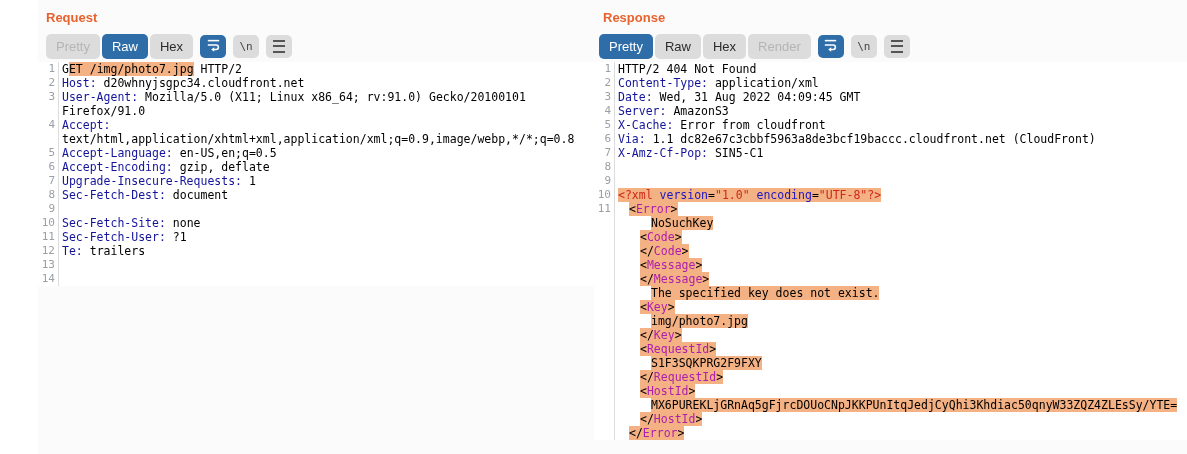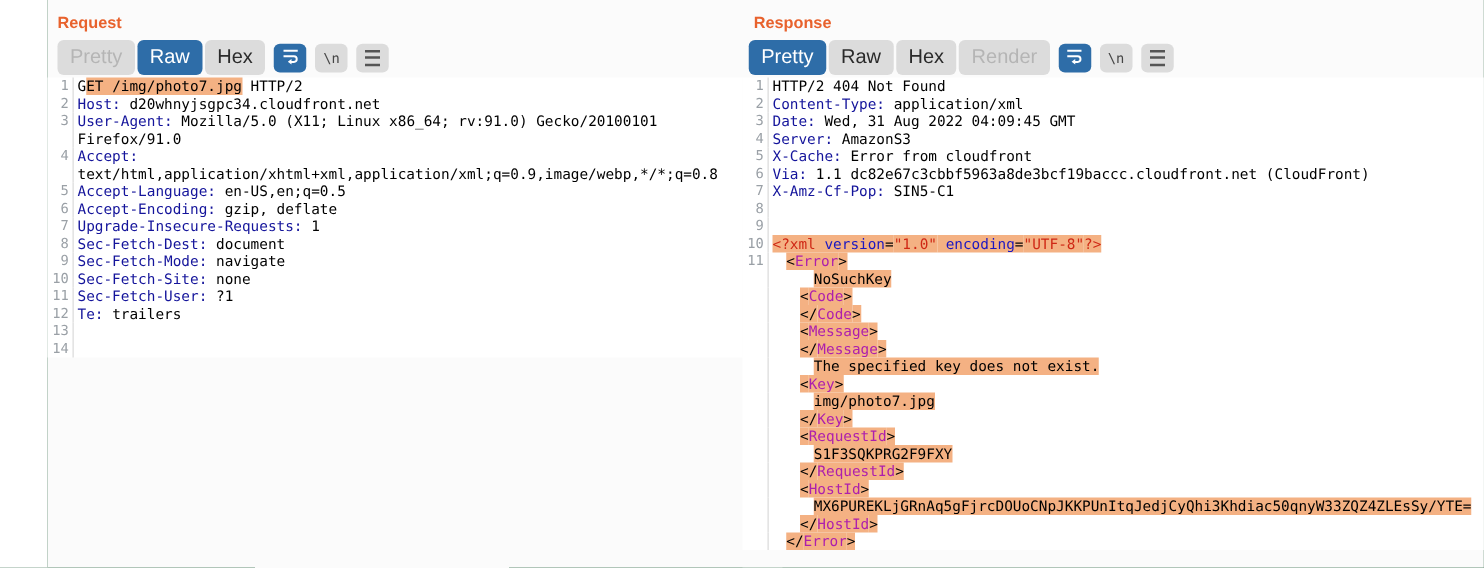--- a/index.html
+++ b/index.html
@@ -8,21 +8,21 @@
   #panel-request{left:0;width:558px;}
   #panel-response{left:556px;width:599px;}
   .divider{position:absolute;left:558px;top:0;width:30px;height:454px;background:#fff;}
   .grip{position:absolute;left:25px;top:226px;width:6px;display:block;}
   .grip i{display:block;width:5px;height:5px;background:#c9c9c9;border:1px solid #bdbdbd;margin-bottom:7px;}
   .title{margin:0;padding:10px 0 0 8px;font-size:13px;font-weight:bold;color:var(--orange);}
   #panel-response .title{padding-left:9px;}
   .toolbar{display:flex;align-items:center;gap:7px;margin:9px 0 0 8px;height:24px;}
   #panel-response .toolbar{margin-left:5px;}
   .tabgroup{display:flex;gap:2px;}
-  .tab{padding:5px 10px;font-size:16px;border-radius:5px;background:var(--btn);color:var(--btntext);cursor:default;}
+  .tab{padding:5px 10px;font-size:13px;border-radius:5px;background:var(--btn);color:var(--btntext);cursor:default;}
   .tab.active{background:var(--blue);color:#fff;}
   .tab.disabled{color:var(--disabled);}
   .iconbtn{display:flex;align-items:center;justify-content:center;width:26px;height:23px;border:none;border-radius:5px;background:var(--btn);color:#454545;padding:0;}
   .iconbtn.active{background:var(--blue);color:#fff;}
   .nl{font-family:"DejaVu Sans Mono",monospace;font-size:11px;}
   .menu-ic{display:inline-block;width:12px;height:9px;border-top:2px solid #555;border-bottom:2px solid #555;position:relative;}
   .menu-ic::after{content:'';position:absolute;left:0;right:0;top:50%;margin-top:-1px;height:2px;background:#555;}
   .editor{margin-top:4px;background:#fff;font-family:"DejaVu Sans Mono",monospace;font-size:11.5px;color:var(--text);}
   .row{display:flex;height:14px;line-height:14px;white-space:pre;}
   .ln{flex:0 0 17px;text-align:right;padding-right:3px;border-right:1px solid var(--sep);color:var(--ln);font-size:11px;}
@@ -66,21 +66,21 @@
         <div class="row"><span class="ln">1</span><span class="code"><span>G</span><span class="hl">ET /img/photo7.jpg</span><span> HTTP/2</span></span></div>
         <div class="row"><span class="ln">2</span><span class="code"><span class="c-hname">Host:</span><span> d20whnyjsgpc34.cloudfront.net</span></span></div>
         <div class="row"><span class="ln">3</span><span class="code"><span class="c-hname">User-Agent:</span><span> Mozilla/5.0 (X11; Linux x86_64; rv:91.0) Gecko/20100101</span></span></div>
         <div class="row"><span class="ln"></span><span class="code"><span>Firefox/91.0</span></span></div>
         <div class="row"><span class="ln">4</span><span class="code"><span class="c-hname">Accept:</span></span></div>
         <div class="row"><span class="ln"></span><span class="code"><span>text/html,application/xhtml+xml,application/xml;q=0.9,image/webp,*/*;q=0.8</span></span></div>
         <div class="row"><span class="ln">5</span><span class="code"><span class="c-hname">Accept-Language:</span><span> en-US,en;q=0.5</span></span></div>
         <div class="row"><span class="ln">6</span><span class="code"><span class="c-hname">Accept-Encoding:</span><span> gzip, deflate</span></span></div>
         <div class="row"><span class="ln">7</span><span class="code"><span class="c-hname">Upgrade-Insecure-Requests:</span><span> 1</span></span></div>
         <div class="row"><span class="ln">8</span><span class="code"><span class="c-hname">Sec-Fetch-Dest:</span><span> document</span></span></div>
-        <div class="row"><span class="ln">9</span><span class="code"><span class="c-hname">Sec-Fetch-Mode:</span><span> navigate</span></span></div>
+        <div class="row"><span class="ln">9</span></div>
         <div class="row"><span class="ln">10</span><span class="code"><span class="c-hname">Sec-Fetch-Site:</span><span> none</span></span></div>
         <div class="row"><span class="ln">11</span><span class="code"><span class="c-hname">Sec-Fetch-User:</span><span> ?1</span></span></div>
         <div class="row"><span class="ln">12</span><span class="code"><span class="c-hname">Te:</span><span> trailers</span></span></div>
         <div class="row"><span class="ln">13</span><span class="code"></span></div>
         <div class="row"><span class="ln">14</span><span class="code"></span></div>
       </div>
   </section>
 
   <div class="divider">
     <span class="grip">

